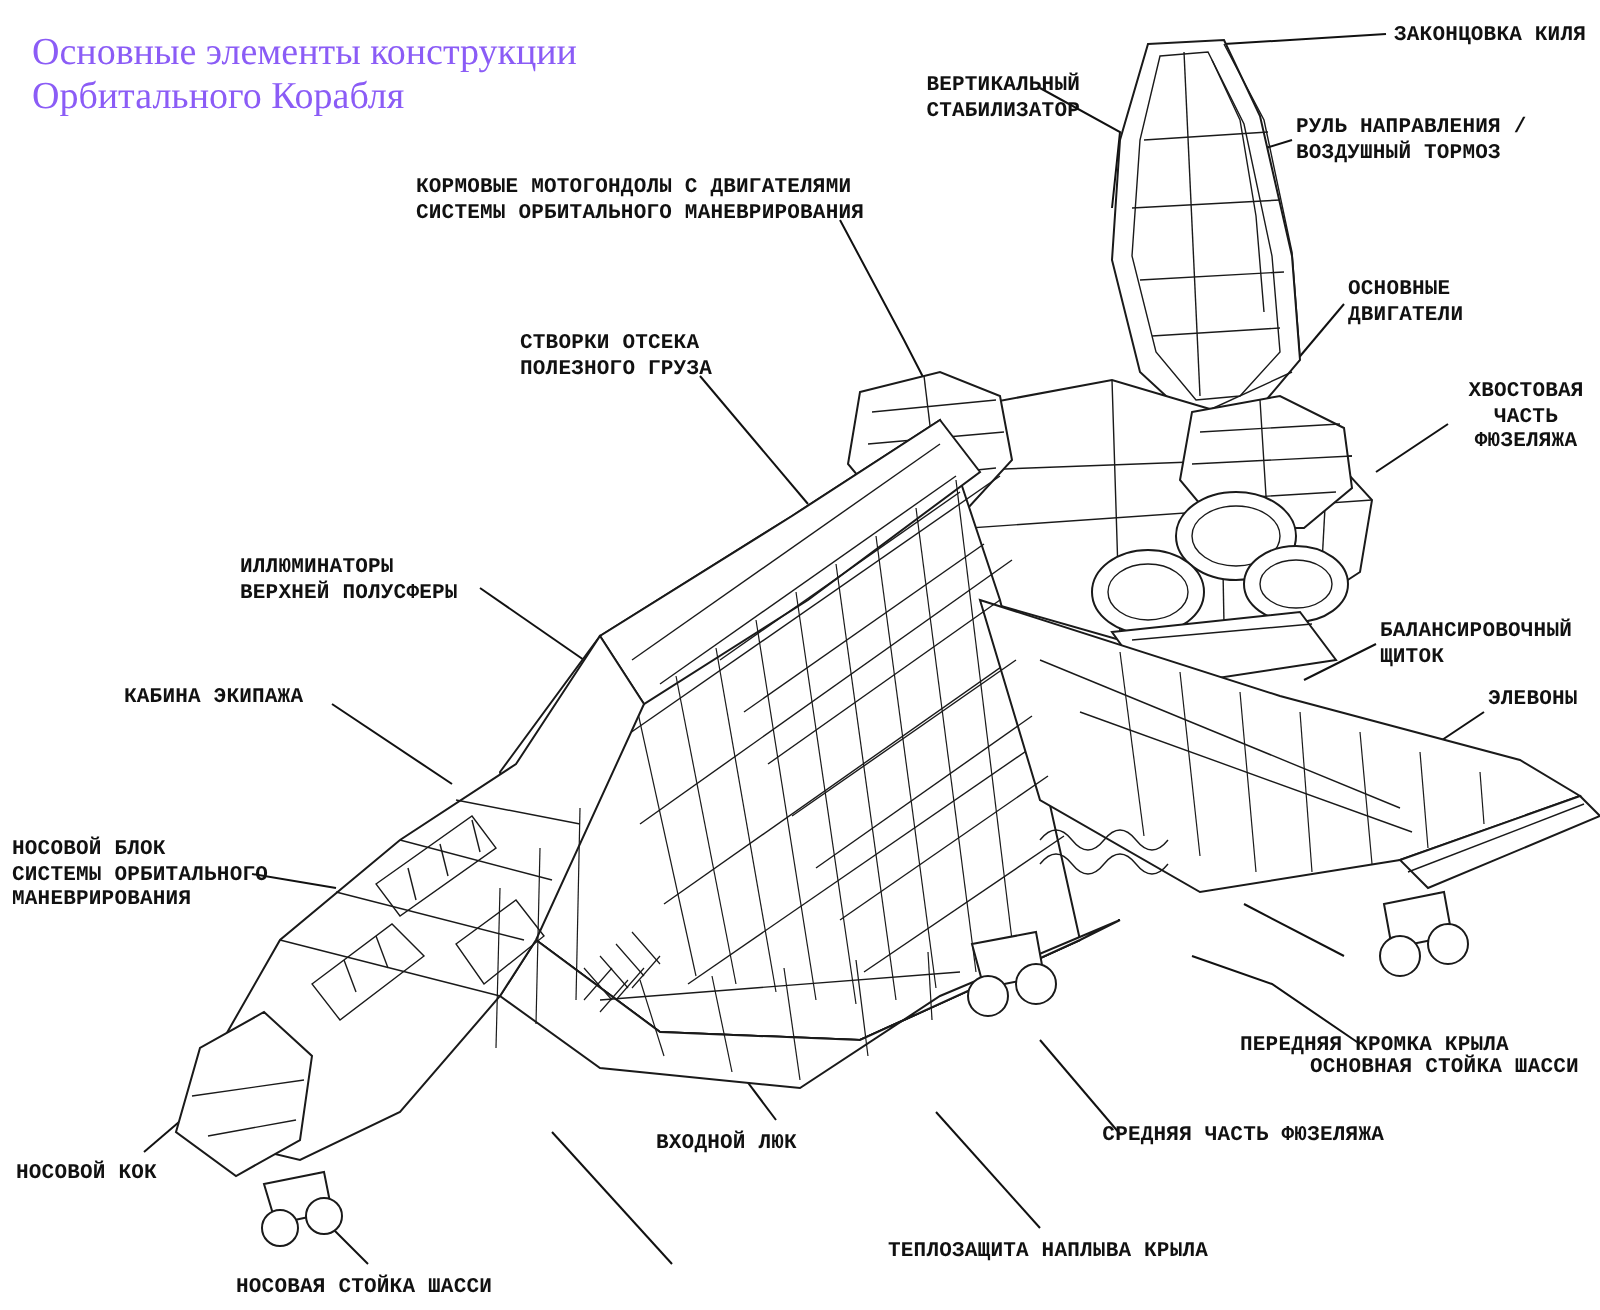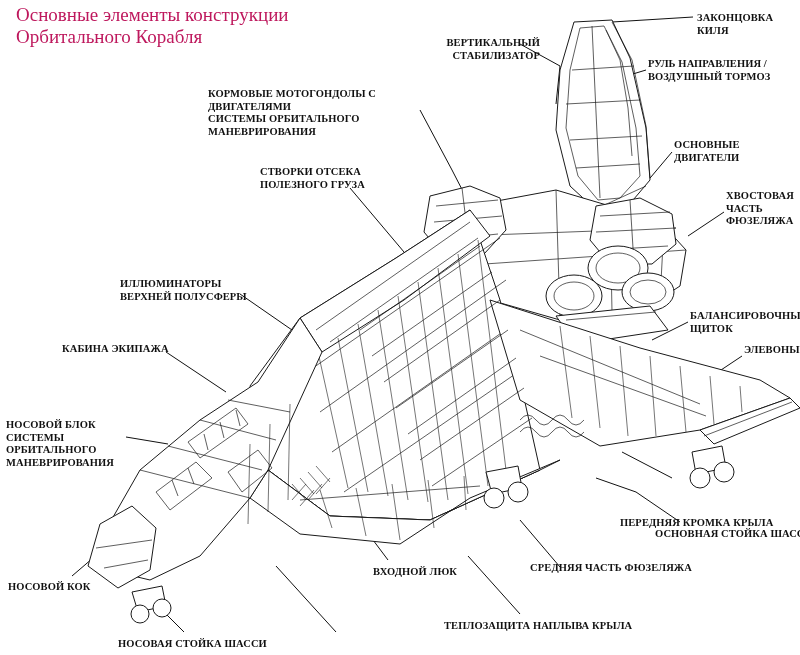--- a/index.html
+++ b/index.html
@@ -13,31 +13,31 @@
   #page {
     position: relative;
     width: 800px;
     height: 655px;
     background: #ffffff;
     overflow: hidden;
   }
   #title {
     position: absolute;
     left: 16px;
-    top: 4px;
+    top: 16px;
     width: 420px;
     font-family: "Liberation Serif", serif;
     font-size: 19px;
     line-height: 22px;
-    color: #be185d;
+    color: #8b5cf6;
     white-space: pre-line;
   }
   .label {
     position: absolute;
-    font-family: Liberation Serif, serif;
+    font-family: Liberation Mono, monospace;
     font-size: 10.5px;
     line-height: 12.5px;
     font-weight: bold;
     color: #111111;
     white-space: pre-line;
     letter-spacing: 0.1px;
   }
   .label.left  { text-align: left; }
   .label.center{ text-align: right; }
   #art {
@@ -263,33 +263,33 @@
   <div class="label center" style="left:424px; top:37px;  width:116px;">ВЕРТИКАЛЬНЫЙ
 СТАБИЛИЗАТОР</div>
   <div class="label left" style="left:648px; top:58px;  width:150px;">РУЛЬ НАПРАВЛЕНИЯ /
 ВОЗДУШНЫЙ ТОРМОЗ</div>
   <div class="label left" style="left:208px; top:88px;  width:250px;">КОРМОВЫЕ МОТОГОНДОЛЫ С ДВИГАТЕЛЯМИ
 СИСТЕМЫ ОРБИТАЛЬНОГО МАНЕВРИРОВАНИЯ</div>
   <div class="label left" style="left:674px; top:139px; width:110px;">ОСНОВНЫЕ
 ДВИГАТЕЛИ</div>
   <div class="label left" style="left:260px; top:166px; width:140px;">СТВОРКИ ОТСЕКА
 ПОЛЕЗНОГО ГРУЗА</div>
-  <div class="label left" style="left:726px; top:190px; width:74px;">ХВОСТОВАЯ
+  <div class="label left" style="left:726px; top:190px; width:74px;text-align:center;">ХВОСТОВАЯ
 ЧАСТЬ
 ФЮЗЕЛЯЖА</div>
   <div class="label left" style="left:120px; top:278px; width:150px;">ИЛЛЮМИНАТОРЫ
 ВЕРХНЕЙ ПОЛУСФЕРЫ</div>
   <div class="label left" style="left:690px; top:310px; width:110px;">БАЛАНСИРОВОЧНЫЙ
 ЩИТОК</div>
   <div class="label left" style="left:62px;  top:343px; width:130px;">КАБИНА ЭКИПАЖА</div>
   <div class="label left" style="left:744px; top:344px; width:70px;">ЭЛЕВОНЫ</div>
   <div class="label left" style="left:6px;   top:419px; width:140px;">НОСОВОЙ БЛОК
 СИСТЕМЫ ОРБИТАЛЬНОГО
 МАНЕВРИРОВАНИЯ</div>
   <div class="label left" style="left:620px; top:505px; width:170px;margin-top:12px;">ПЕРЕДНЯЯ КРОМКА КРЫЛА</div>
   <div class="label left" style="left:622px; top:528px; width:170px;margin-left:33px;">ОСНОВНАЯ СТОЙКА ШАССИ</div>
-  <div class="label left" style="left:360px; top:566px; width:110px;text-align:center;">ВХОДНОЙ ЛЮК</div>
+  <div class="label left" style="left:328px; top:566px; width:110px;">ВХОДНОЙ ЛЮК</div>
   <div class="label left" style="left:512px; top:562px; width:180px;text-align:right;">СРЕДНЯЯ ЧАСТЬ ФЮЗЕЛЯЖА</div>
   <div class="label left" style="left:8px;   top:581px; width:110px;">НОСОВОЙ КОК</div>
   <div class="label left" style="left:444px; top:620px; width:210px;">ТЕПЛОЗАЩИТА НАПЛЫВА КРЫЛА</div>
   <div class="label left" style="left:118px; top:638px; width:160px;">НОСОВАЯ СТОЙКА ШАССИ</div>
 
 </div>
 
 </body></html>

